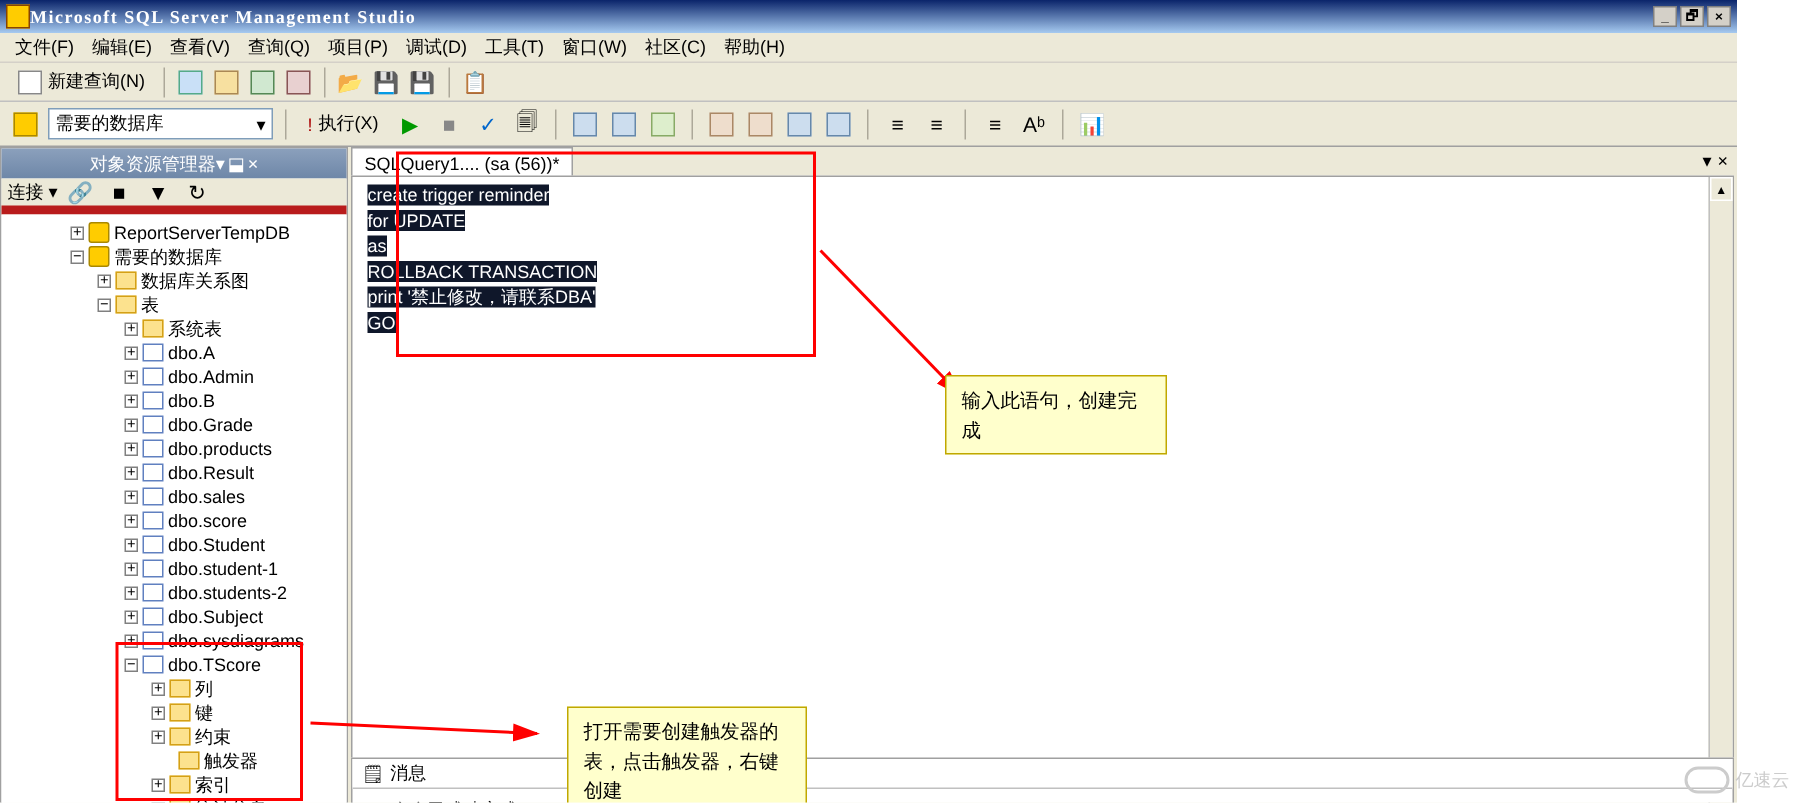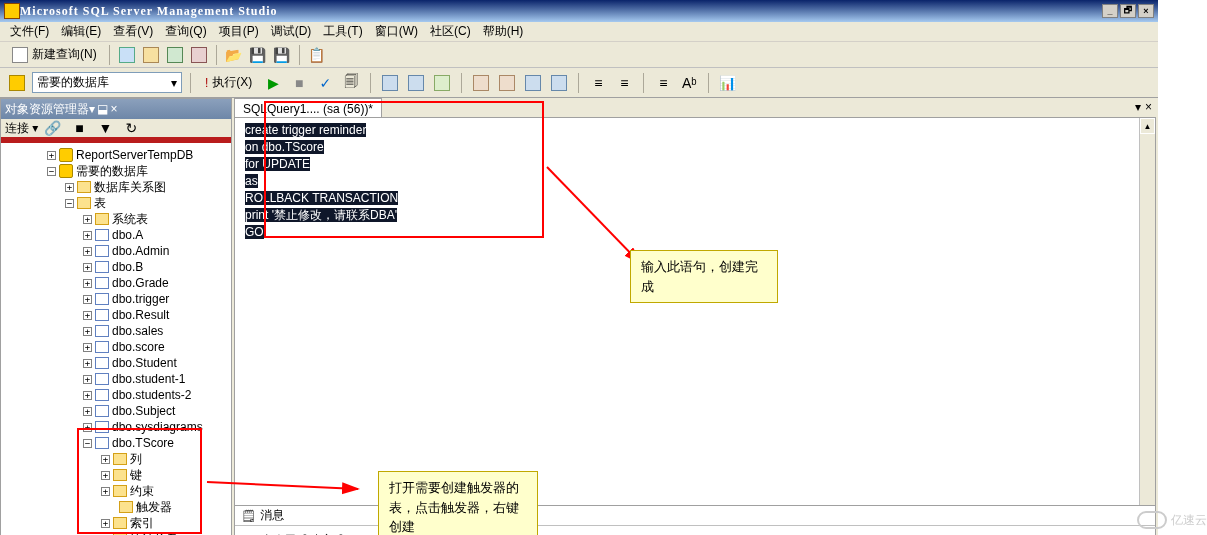--- a/index.html
+++ b/index.html
@@ -12,21 +12,21 @@
 .menubar span{padding:0 6px;cursor:pointer}
 .toolbar{height:26px;background:#ece9d8;display:flex;align-items:center;padding:2px 6px;border-bottom:1px solid #c0c0c0;gap:2px}
 .tbtn{width:22px;height:22px;display:flex;align-items:center;justify-content:center;font-size:14px;cursor:pointer;border:1px solid transparent}
 .ticon{width:16px;height:16px;display:inline-block;position:relative}
 .newq{display:flex;align-items:center;padding:0 6px;gap:4px;cursor:pointer}
 .toolbar2{height:30px;background:#ece9d8;display:flex;align-items:center;padding:2px 6px;border-bottom:1px solid #a0a0a0;gap:4px}
 .select{border:1px solid #7f9db9;background:#fff;height:21px;padding:2px 4px;width:150px;display:flex;align-items:center;justify-content:space-between}
 .sep{width:1px;height:20px;background:#aca899;margin:0 4px}
 .main{display:flex;height:467px}
 .panel{width:232px;background:#fff;border:1px solid #a0a0a0;display:flex;flex-direction:column}
-.panel-title{height:20px;background:linear-gradient(#8ba0bc,#6e87a8);color:#fff;display:flex;align-items:center;padding:0 4px;justify-content:flex-start}
+.panel-title{height:20px;background:linear-gradient(#8ba0bc,#6e87a8);color:#fff;display:flex;align-items:center;padding:0 4px;justify-content:center}
 .pticons{display:flex;gap:2px}
 .connbar{height:24px;background:#ece9d8;border-bottom:6px solid #b91c1c;display:flex;align-items:center;padding:0 4px;gap:4px}
 .tree{flex:1;overflow:auto;background:#fff;padding:4px 0}
 .tree-node{white-space:nowrap;height:16px;display:flex;align-items:center;gap:3px;padding-left:0;cursor:pointer}
 .exp{width:9px;height:9px;border:1px solid #808080;display:inline-flex;align-items:center;justify-content:center;font-size:9px;font-family:monospace;line-height:1;background:#fff;color:#000}
 .icon-db{width:14px;height:14px;background:#fc0;border:1px solid #a80;border-radius:2px}
 .icon-folder{width:14px;height:12px;background:#fce28e;border:1px solid #d4a017}
 .icon-tbl{width:14px;height:12px;background:#fff;border:1px solid #6080c0}
 .content{flex:1;background:#ece9d8;position:relative}
 .tab{position:absolute;top:0;left:2px;height:20px;background:#fff;border:1px solid #a0a0a0;border-bottom:none;padding:2px 8px;display:flex;align-items:center}
@@ -35,21 +35,21 @@
 .code .line{display:block;line-height:17px}
 .hl{background:#0f172a;color:#fff}
 .red-box{position:absolute;border:2px solid red;pointer-events:none}
 .scroll{position:absolute;right:0;top:0;bottom:0;width:16px;background:#ece9d8;border-left:1px solid #c0c0c0;display:flex;flex-direction:column}
 .scroll .arr{height:16px;background:#ece9d8;border:1px solid #fff;display:flex;align-items:center;justify-content:center;font-size:8px}
 .msgpane{position:absolute;bottom:0;left:2px;right:2px;height:60px;background:#fff;border:1px solid #a0a0a0}
 .msgtab{height:20px;display:flex;align-items:center;gap:4px;padding:0 6px;background:#fff;border-bottom:1px solid #c0c0c0}
 .msgbody{padding:6px 26px}
 .annotation{position:absolute;background:#ffffcc;border:1px solid #c0a800;padding:6px 10px;font-size:13px;line-height:1.5}
 .arrow-svg{position:absolute;pointer-events:none}
-.watermark{position:absolute;right:0;bottom:6px;color:#ccc;font-size:13px;display:flex;align-items:flex-end;gap:4px}
+.watermark{position:absolute;right:14px;bottom:6px;color:#ccc;font-size:13px;display:flex;align-items:flex-end;gap:4px}
 .cloud{width:30px;height:18px;border:2px solid #ccc;border-radius:10px;position:relative}
 </style>
 </head>
 <body>
 
 <div class="win">
 
   <div class="titlebar">
     <span class="ticon" style="background:#fc0;border:1px solid #840"></span>
     <span class="t">Microsoft SQL Server Management Studio</span>
@@ -207,21 +207,21 @@
             <span>dbo.B</span>
           </div>
         <div class="tree-node" style="padding-left:82px">
             <span class="exp">+</span>
             <span class="icon-tbl"></span>
             <span>dbo.Grade</span>
           </div>
         <div class="tree-node" style="padding-left:82px">
             <span class="exp">+</span>
             <span class="icon-tbl"></span>
-            <span>dbo.trigger</span>
+            <span>dbo.products</span>
           </div>
         <div class="tree-node" style="padding-left:82px">
             <span class="exp">+</span>
             <span class="icon-tbl"></span>
             <span>dbo.Result</span>
           </div>
         <div class="tree-node" style="padding-left:82px">
             <span class="exp">+</span>
             <span class="icon-tbl"></span>
             <span>dbo.sales</span>
@@ -297,21 +297,20 @@
       <div class="tab">
         <span style="font-weight:normal">SQLQuery1.... (sa (56))*</span>
       </div>
       <div style="position:absolute;top:2px;right:6px;display:flex;gap:4px">
         <span>▾</span>
         <span>×</span>
       </div>
       <div class="editor">
         <div class="code">
           <span class="line"><span class="hl">create trigger reminder</span></span>
-          <span class="line"><span class="hl">on dbo.TScore</span></span>
           <span class="line"><span class="hl">for UPDATE</span></span>
           <span class="line"><span class="hl">as</span></span>
           <span class="line"><span class="hl">ROLLBACK TRANSACTION</span></span>
           <span class="line"><span class="hl">print '禁止修改，请联系DBA'</span></span>
           <span class="line"><span class="hl">GO</span></span>
         </div>
         <div class="scroll">
           <div class="arr">▲</div>
           <div style="flex:1"></div>
 

